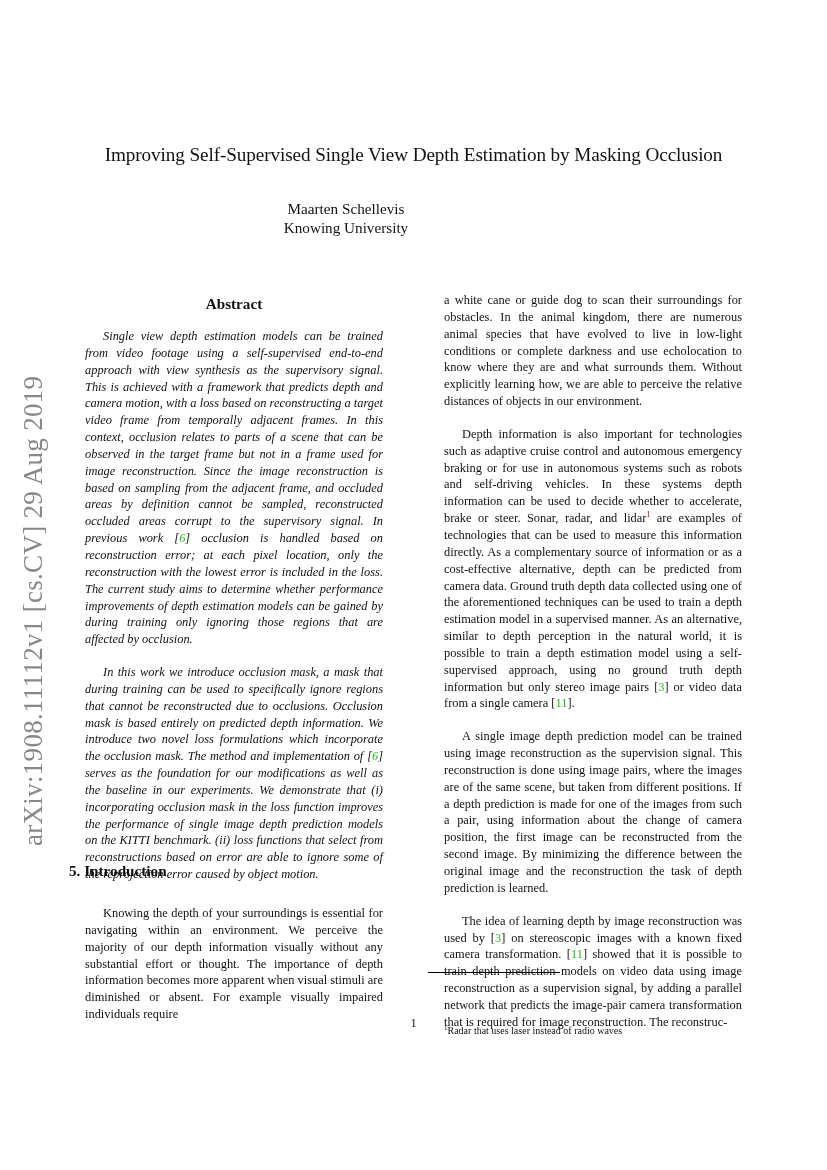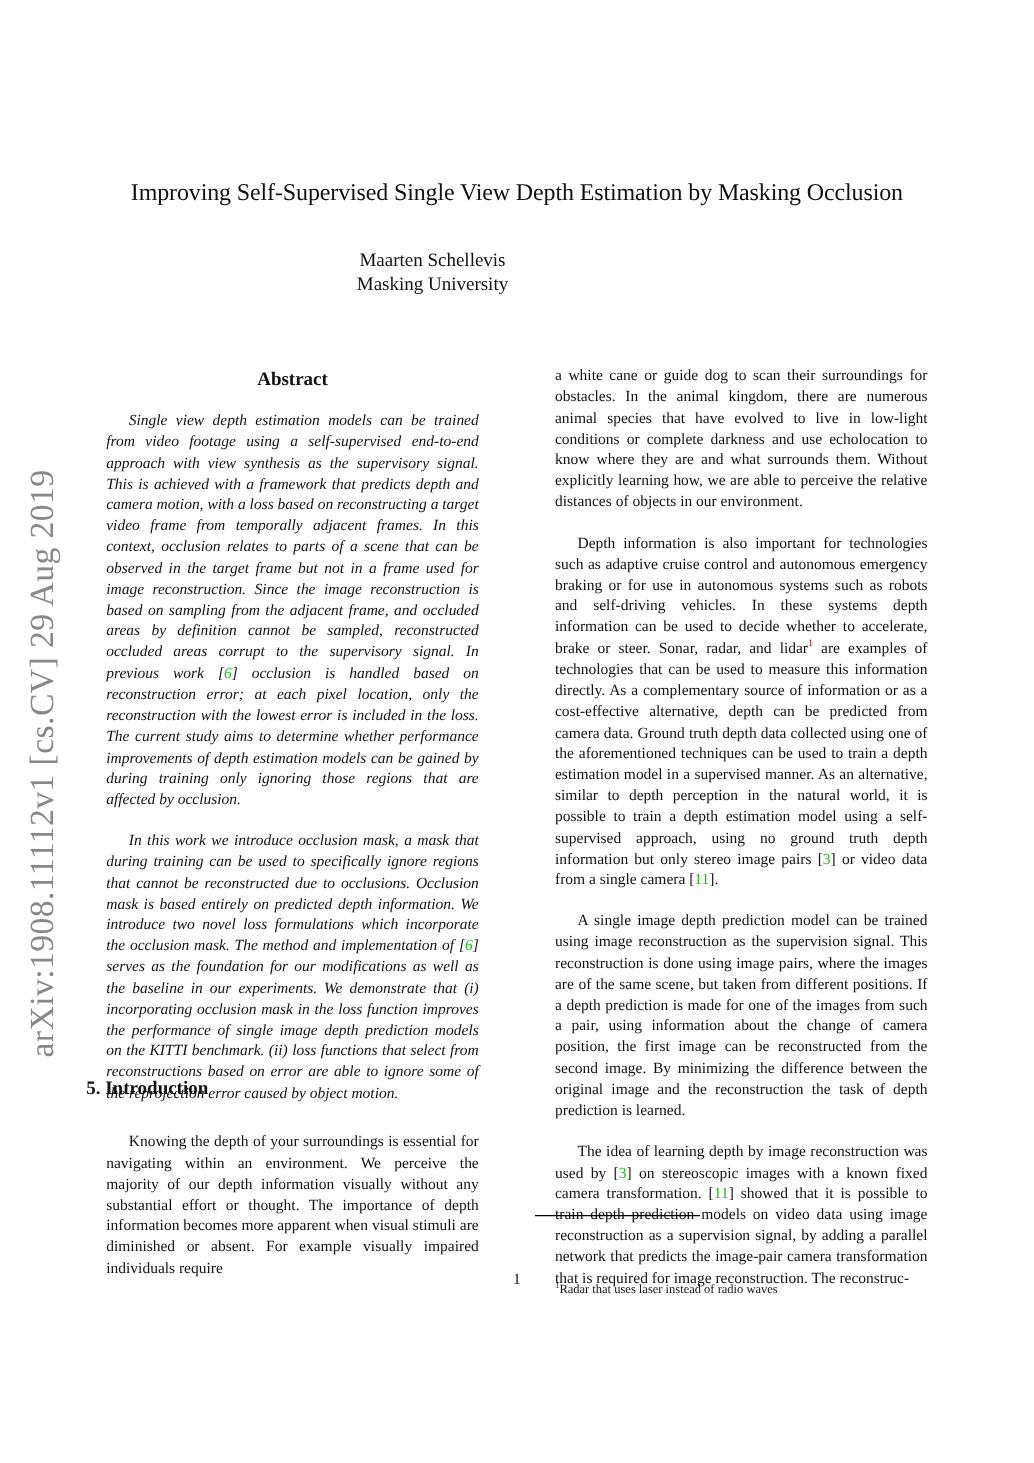--- a/index.html
+++ b/index.html
@@ -22,21 +22,21 @@
   .arxiv { position:absolute; left:18px; top:846px; transform-origin:0 0; transform:rotate(-90deg); font-size:27px; color:#888888; white-space:nowrap; letter-spacing:0.3px; }
 </style>
 </head>
 <body>
 
 <div class="arxiv">arXiv:1908.11112v1  [cs.CV]  29 Aug 2019</div>
 
 <div class="title">Improving Self-Supervised Single View Depth Estimation by Masking Occlusion</div>
 <div class="authors">
   <div>Maarten Schellevis</div>
-  <div>Masking University</div>
+  <div>Knowing University</div>
 </div>
 
 <div class="abs-head">Abstract</div>
 <div class="abstract">
   <p><span>Single view depth estimation models can be trained from video footage using a self-supervised end-to-end approach with view synthesis as the supervisory signal.  This is achieved with a framework that predicts depth and camera motion, with a loss based on reconstructing a target video frame from temporally adjacent frames. In this context, occlusion relates to parts of a scene that can be observed in the target frame but not in a frame used for image reconstruction. Since the image reconstruction is based on sampling from the adjacent frame, and occluded areas by definition cannot be sampled, reconstructed occluded areas corrupt to the supervisory signal. In previous work [</span><a class="cite">6</a><span>] occlusion is handled based on reconstruction error; at each pixel location, only the reconstruction with the lowest error is included in the loss.  The current study aims to determine whether performance improvements of depth estimation models can be gained by during training only ignoring those regions that are affected by occlusion.</span></p>
   <p><span>In this work we introduce occlusion mask, a mask that during training can be used to specifically ignore regions that cannot be reconstructed due to occlusions. Occlusion mask is based entirely on predicted depth information. We introduce two novel loss formulations which incorporate the occlusion mask.  The method and implementation of [</span><a class="cite">6</a><span>] serves as the foundation for our modifications as well as the baseline in our experiments.  We demonstrate that (i) incorporating occlusion mask in the loss function improves the performance of single image depth prediction models on the KITTI benchmark. (ii) loss functions that select from reconstructions based on error are able to ignore some of the reprojection error caused by object motion.</span></p>
 </div>
 
 <div class="sec-head">5. Introduction</div>
 <div class="intro">

